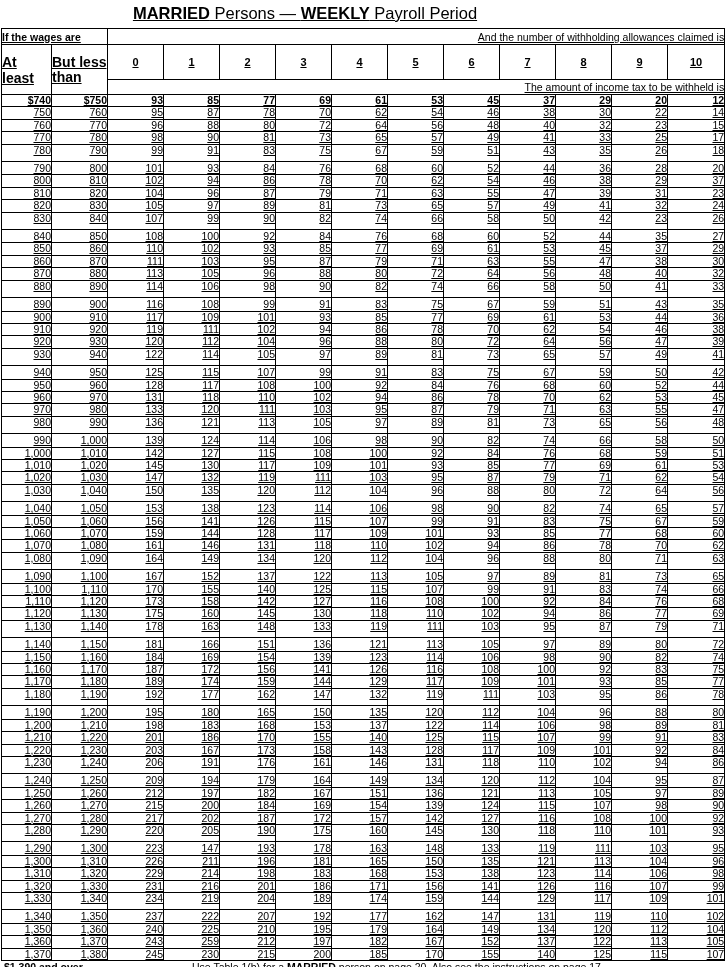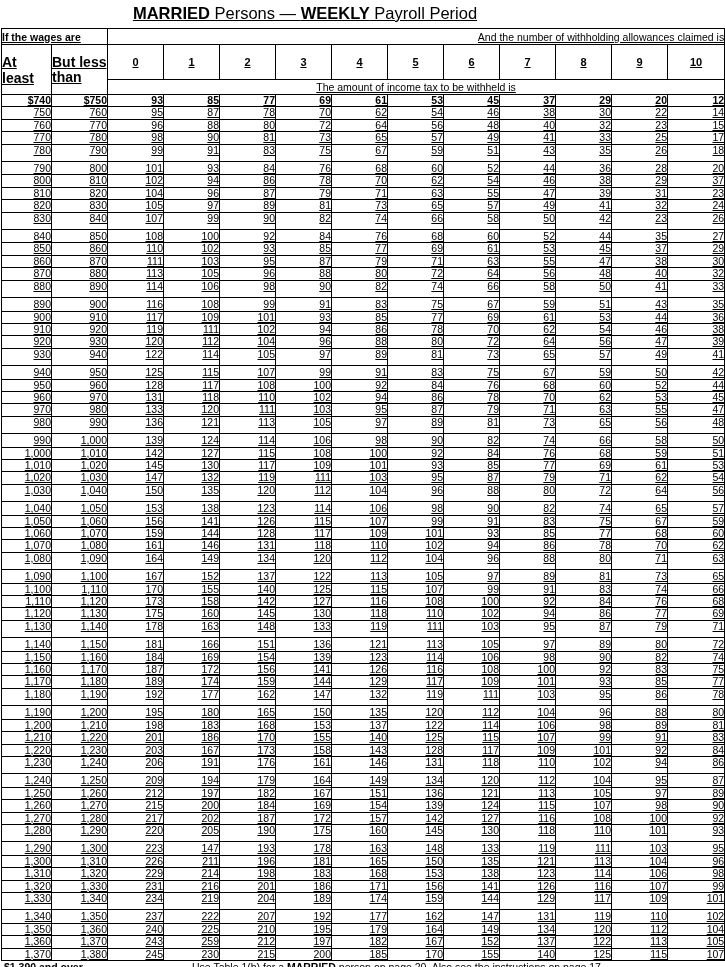--- a/index.html
+++ b/index.html
@@ -83,21 +83,21 @@
     line-height: 15px;
   }
   .hdr-num {
     font-size: 11px;
     font-weight: bold;
     text-align: center;
     height: 34px;
   }
   .hdr-amount {
     font-size: 10.5px;
-    text-align: center;
+    text-align: right;
     height: 14px;
   }
   td.datacell {
     font-size: 10.5px;
     font-family: "Liberation Sans", sans-serif;
     text-align: right;
     padding-right: 6px;
     height: 11.4px;
     line-height: 11.4px;
     border-left: 1px solid #000;

